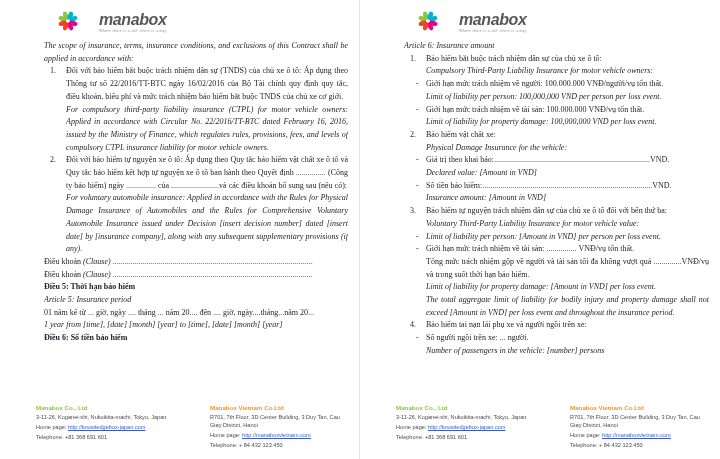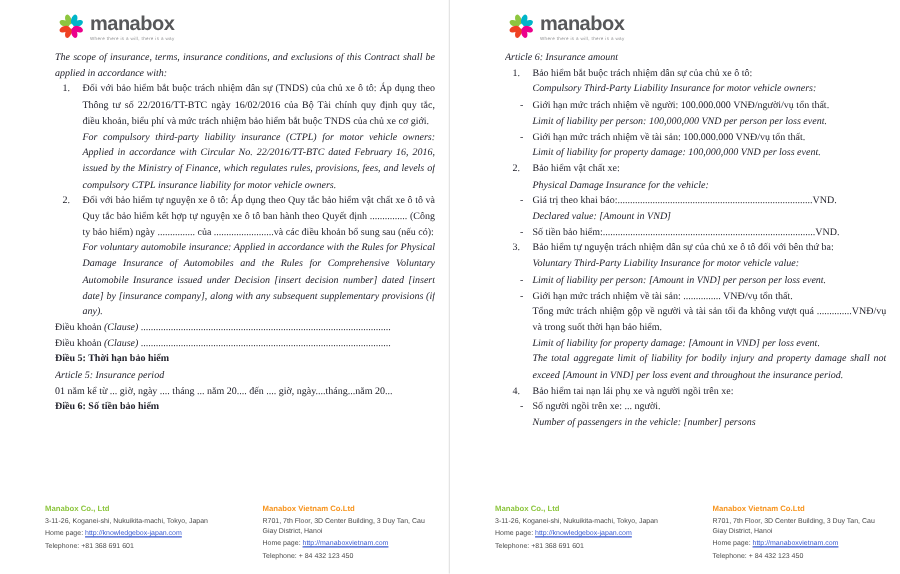--- a/index.html
+++ b/index.html
@@ -1,21 +1,21 @@
 <!DOCTYPE html>
 <html><head>
 <meta charset="utf-8">
 <style>
   html, body { margin:0; padding:0; width:720px; height:459px; overflow:hidden; background:#fff; }
   .sheet { display:flex; width:720px; height:459px; }
   .page { position:relative; width:360px; height:459px; background:#fff; box-sizing:border-box; }
   .page-1 { border-right:1px solid #e4e4e4; }
 
   
-  .logo { position:absolute; left:45px; top:8px; display:flex; align-items:flex-start; gap:3px; }
+  .logo { position:absolute; left:56px; top:8px; display:flex; align-items:flex-start; gap:19px;font-style:italic; }
   .logo-mark { width:24px; height:26px; }
   .logo-word { font-family:"Liberation Sans", sans-serif; font-weight:bold; font-size:16px; line-height:16px;
                color:#57585a; letter-spacing:-0.4px; margin-top:4px; }
   .logo-tag  { font-family:"Liberation Sans", sans-serif; font-size:3.6px; line-height:4px; color:#8f9092;
                margin-top:1px; letter-spacing:0.3px; }
 
   
   .page-body { position:absolute; left:44px; right:11px; top:40px; height:358px; overflow:hidden; }
   .para { font-family:"Liberation Serif", serif; font-size:8px; line-height:12.7px; color:#23232d;
           text-align:justify; margin:0; position:relative; }
@@ -74,20 +74,21 @@
         <div class="para s-i ind-0"><span>The scope of insurance, terms, insurance conditions, and exclusions of this Contract shall be applied in accordance with:</span></div>
         <div class="para ind-1 marked"><span class="marker">1.</span><span>Đối với bảo hiểm bắt buộc trách nhiệm dân sự (TNDS) của chủ xe ô tô: Áp dụng theo Thông tư số 22/2016/TT-BTC ngày 16/02/2016 của Bộ Tài chính quy định quy tắc, điều khoản, biểu phí và mức trách nhiệm bảo hiểm bắt buộc TNDS của chủ xe cơ giới.</span></div>
         <div class="para s-i ind-1"><span>For compulsory third-party liability insurance (CTPL) for motor vehicle owners: Applied in accordance with Circular No. 22/2016/TT-BTC dated February 16, 2016, issued by the Ministry of Finance, which regulates rules, provisions, fees, and levels of compulsory CTPL insurance liability for motor vehicle owners.</span></div>
         <div class="para ind-1 marked"><span class="marker">2.</span><span>Đối với bảo hiểm tự nguyện xe ô tô: Áp dụng theo Quy tắc bảo hiểm vật chất xe ô tô và Quy tắc bảo hiểm kết hợp tự nguyện xe ô tô ban hành theo Quyết định ............... (Công ty bảo hiểm) ngày ............... của ........................và các điều khoản bổ sung sau (nếu có):</span></div>
         <div class="para s-i ind-1"><span>For voluntary automobile insurance: Applied in accordance with the Rules for Physical Damage Insurance of Automobiles and the Rules for Comprehensive Voluntary Automobile Insurance issued under Decision [insert decision number] dated [insert date] by [insurance company], along with any subsequent supplementary provisions (if any).</span></div>
         <div class="para ind-0 nowrap"><span>Điều khoản </span><span class="s-i">(Clause) </span><span>....................................................................................................</span></div>
         <div class="para ind-0 nowrap"><span>Điều khoản </span><span class="s-i">(Clause) </span><span>....................................................................................................</span></div>
         <div class="para s-b ind-0"><span>Điều 5: Thời hạn bảo hiểm</span></div>
         <div class="para s-bi ind-0"><span>Article 5: Insurance period</span></div>
         <div class="para ind-0"><span>01 năm kể từ ... giờ, ngày .... tháng ... năm 20.... đến .... giờ, ngày....tháng...năm 20...</span></div>
+        <div class="para s-i ind-0"><span>1 year from [time], [date] [month] [year] to [time], [date] [month] [year]</span></div>
         <div class="para s-b ind-0"><span>Điều 6: Số tiền bảo hiểm</span></div>
       </div>
 
     <div class="page-footer">
       <div class="f-col f-jp">
         <div class="f-name c-green">Manabox Co., Ltd</div>
         <div class="f-line">3-11-26, Koganei-shi, Nukuikita-machi, Tokyo, Japan</div>
         <div class="f-line"><span>Home page: </span><a class="f-link">http://knowledgebox-japan.com</a></div>
         <div class="f-line">Telephone: +81 368 691 601</div>
       </div>
@@ -132,20 +133,21 @@
         <div class="para s-i ind-1"><span>Compulsory Third-Party Liability Insurance for motor vehicle owners:</span></div>
         <div class="para ind-1 marked"><span class="marker dash">-</span><span>Giới hạn mức trách nhiệm về người: 100.000.000 VNĐ/người/vụ tổn thất.</span></div>
         <div class="para s-i ind-1"><span>Limit of liability per person: 100,000,000 VND per person per loss event.</span></div>
         <div class="para ind-1 marked"><span class="marker dash">-</span><span>Giới hạn mức trách nhiệm về tài sản: 100.000.000 VNĐ/vụ tổn thất.</span></div>
         <div class="para s-i ind-1"><span>Limit of liability for property damage: 100,000,000 VND per loss event.</span></div>
         <div class="para ind-1 marked"><span class="marker">2.</span><span>Bảo hiểm vật chất xe:</span></div>
         <div class="para s-i ind-1"><span>Physical Damage Insurance for the vehicle:</span></div>
         <div class="para ind-1 nowrap marked"><span class="marker dash">-</span><span>Giá trị theo khai báo:..............................................................................VND.</span></div>
         <div class="para s-i ind-1"><span>Declared value: [Amount in VND]</span></div>
         <div class="para ind-1 nowrap marked"><span class="marker dash">-</span><span>Số tiền bảo hiểm:.....................................................................................VND.</span></div>
+        <div class="para s-i ind-1"><span>Insurance amount: [Amount in VND]</span></div>
         <div class="para ind-1 marked"><span class="marker">3.</span><span>Bảo hiểm tự nguyện trách nhiệm dân sự của chủ xe ô tô đối với bên thứ ba:</span></div>
         <div class="para s-i ind-1"><span>Voluntary Third-Party Liability Insurance for motor vehicle value:</span></div>
         <div class="para ind-1 marked"><span class="marker dash">-</span></div>
         <div class="para s-i ind-1"><span>Limit of liability per person: [Amount in VND] per person per loss event.</span></div>
         <div class="para ind-1 marked"><span class="marker dash">-</span><span>Giới hạn mức trách nhiệm về tài sản: ............... VNĐ/vụ tổn thất.</span></div>
         <div class="para ind-1"><span>Tổng mức trách nhiệm gộp về người và tài sản tối đa không vượt quá ..............VNĐ/vụ và trong suốt thời hạn bảo hiểm.</span></div>
         <div class="para s-i ind-1"><span>Limit of liability for property damage: [Amount in VND] per loss event.</span></div>
         <div class="para s-i ind-1"><span>The total aggregate limit of liability for bodily injury and property damage shall not exceed [Amount in VND] per loss event and throughout the insurance period.</span></div>
         <div class="para ind-1 marked"><span class="marker">4.</span><span>Bảo hiểm tai nạn lái phụ xe và người ngồi trên xe:</span></div>
         <div class="para ind-1 marked"><span class="marker dash">-</span><span>Số người ngồi trên xe: ... người.</span></div>

